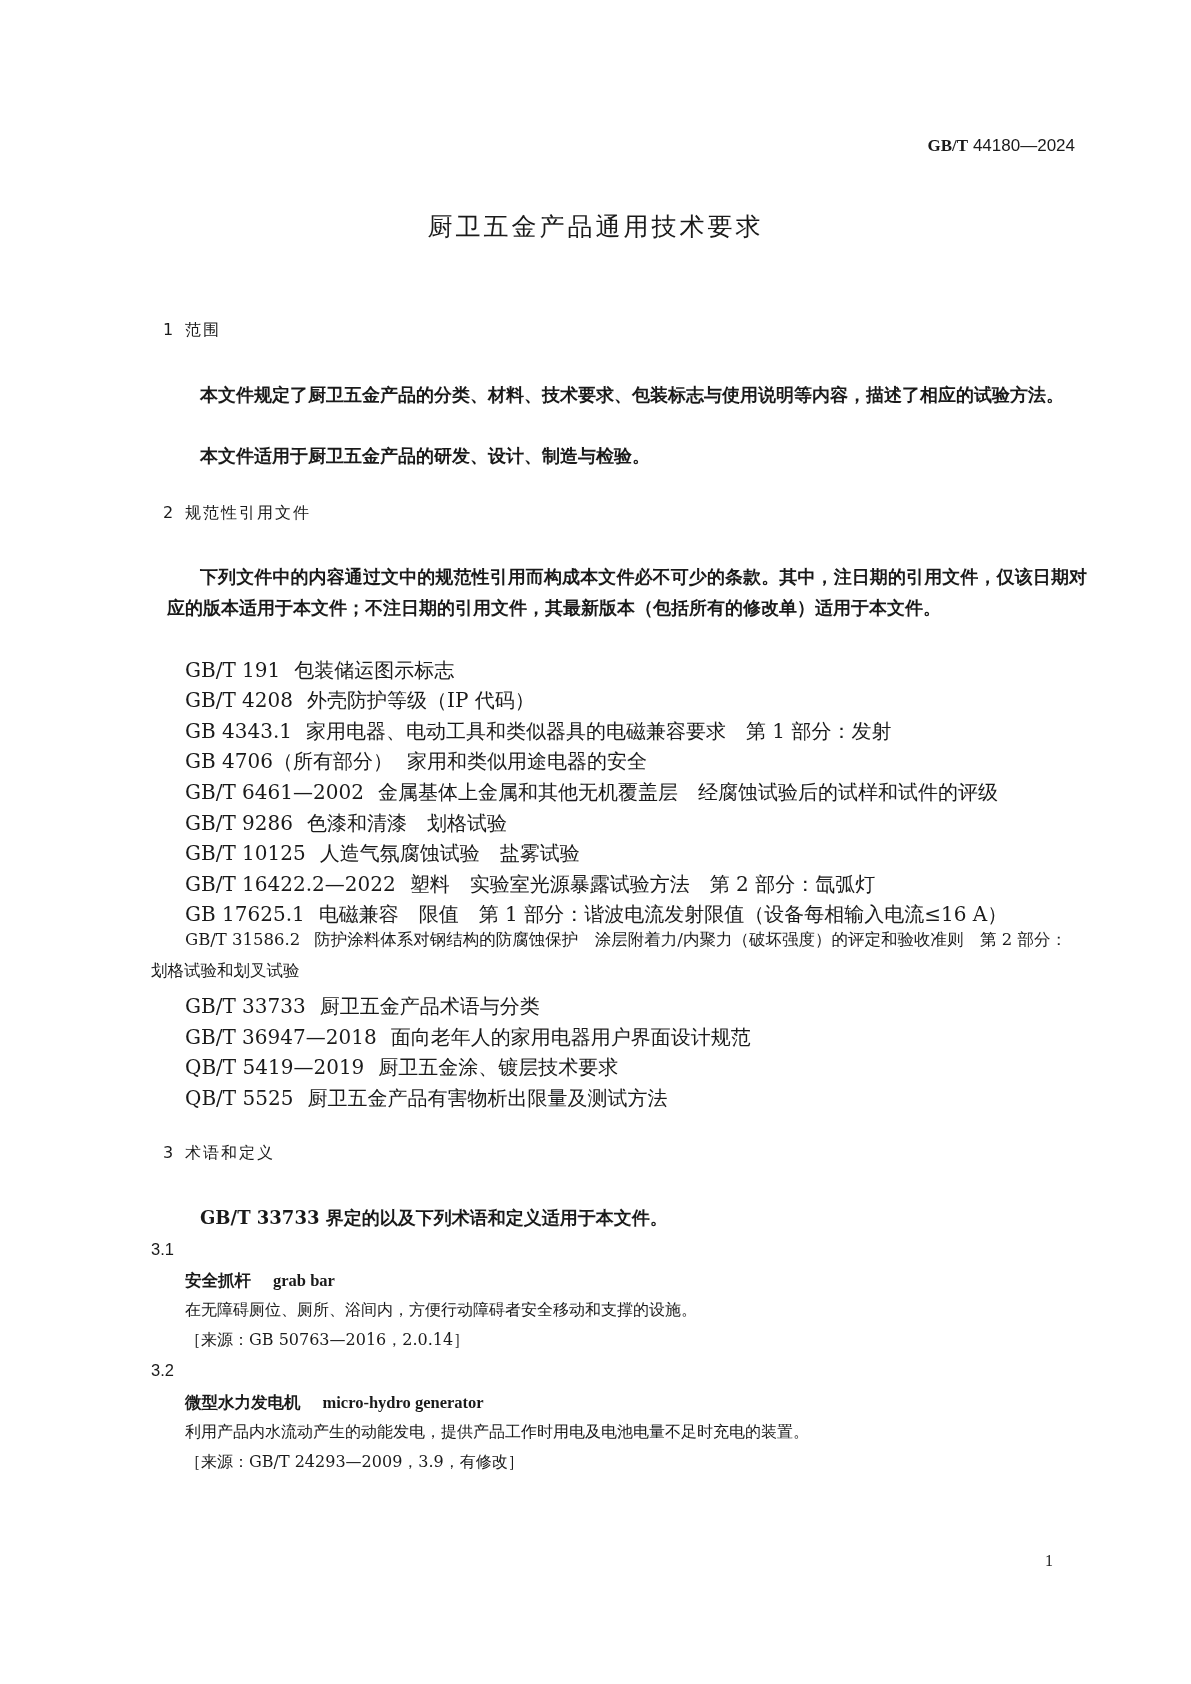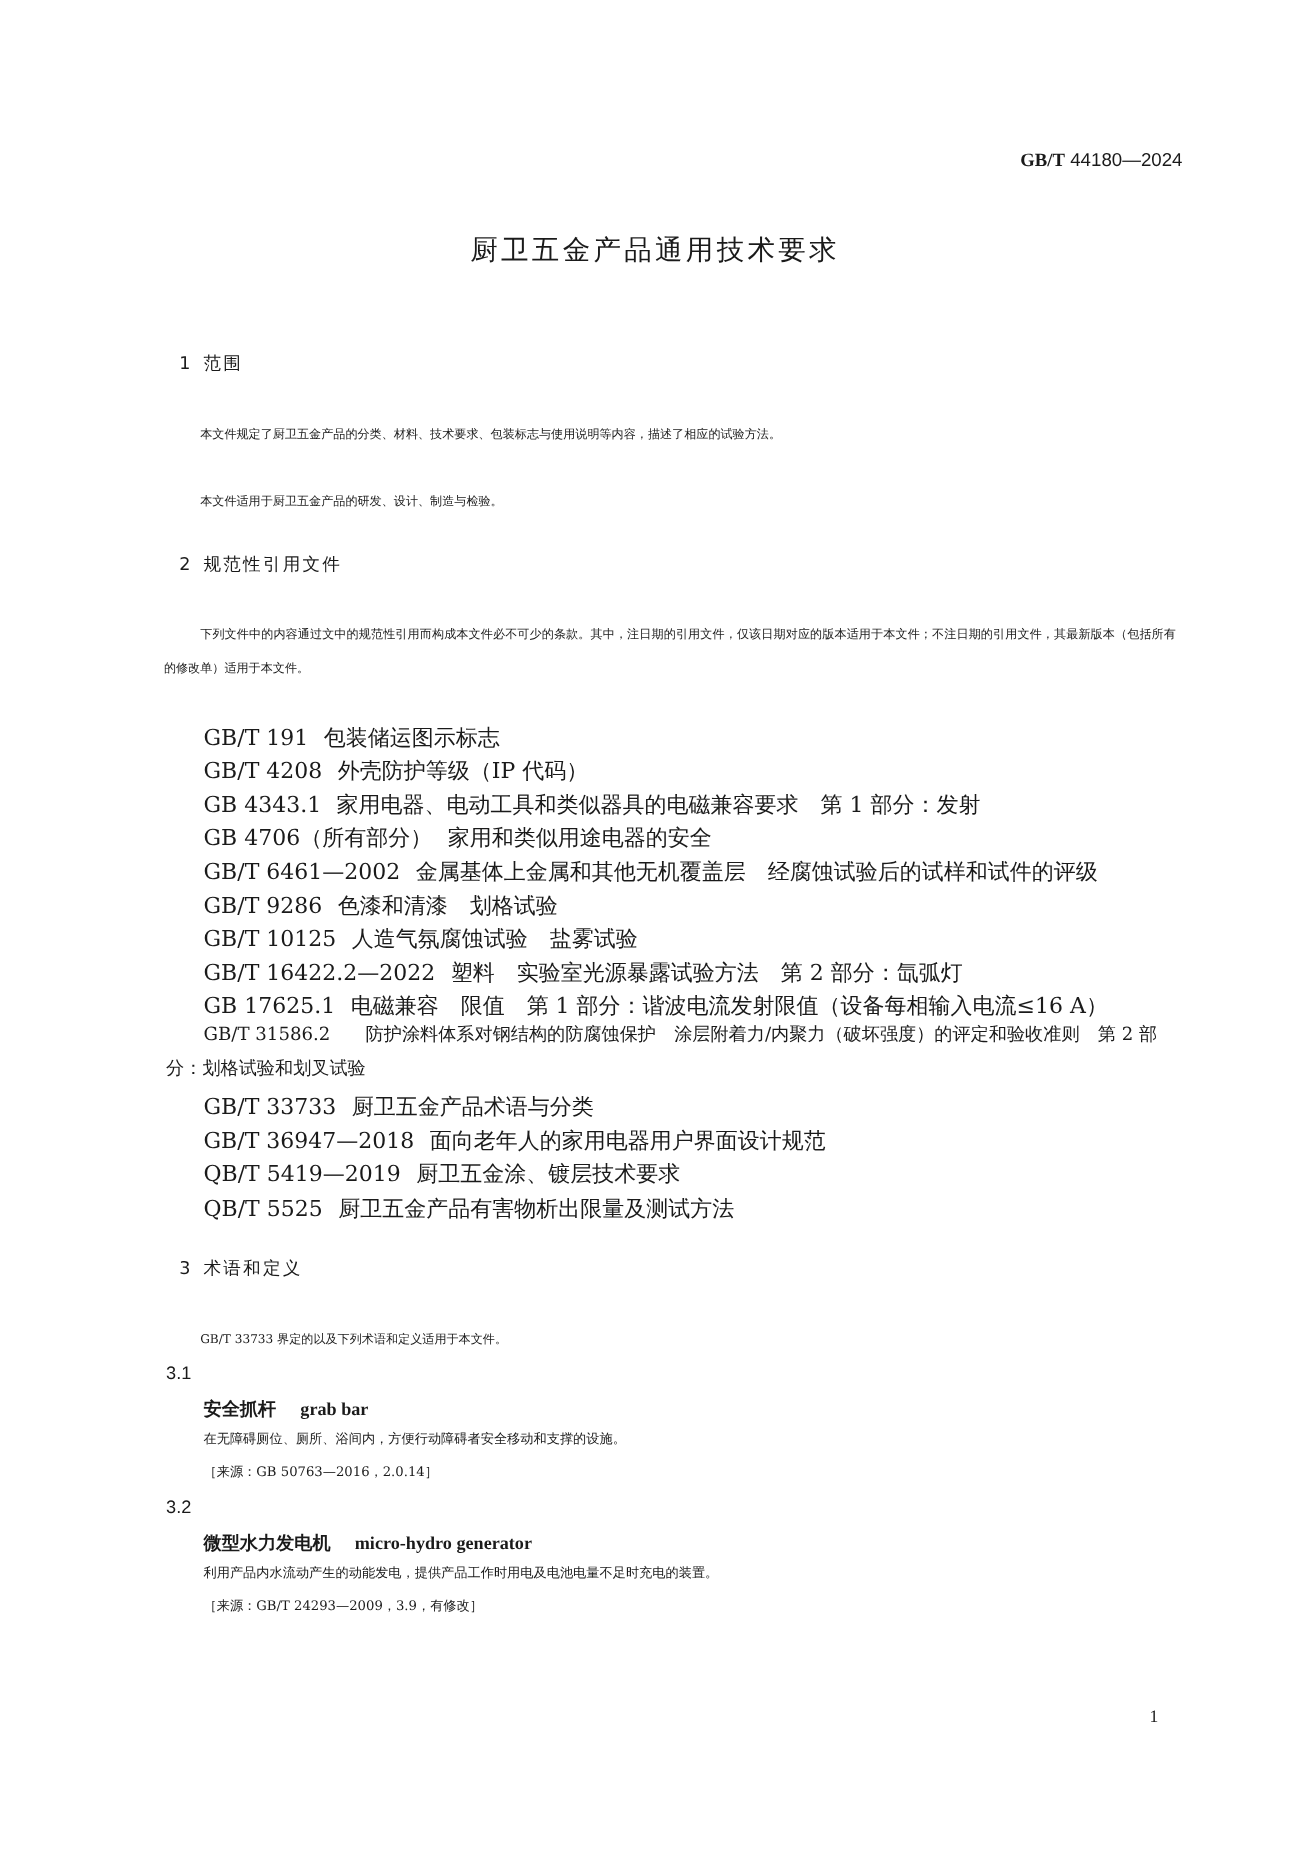--- a/index.html
+++ b/index.html
@@ -20,37 +20,37 @@
     font-family: "DejaVu Sans", sans-serif;
   }
   .sec-head {
     left: 151px; font-size: 16px;
     font-family: "DejaVu Sans", sans-serif;
     text-align: center;
   }
   .sec-head .num { display: inline-block; width: 34px; }
   .sec-head .txt { letter-spacing: 2px; }
   .para {
-    left: 149px; width: 920px; font-size: 11px; line-height: 30.5px;
-    white-space: normal; text-indent: 33px; text-align: justify;
+    left: 167px; width: 920px; font-size: 18px; line-height: 30.5px;
+    white-space: normal; text-indent: 33px; text-align: justify; font-weight: bold;
   }
   .ref { left: 185px; font-size: 20px; }
   .ref .code { margin-right: 14px; }
   .ref-wrap {
     left: 151px; width: 920px; font-size: 16.5px; line-height: 30.5px;
     white-space: normal; text-indent: 34px;
   }
-  .ref-wrap .code { margin-right: 32px; }
+  .ref-wrap .code { margin-right: 14px; }
   .clause-no {
     left: 151px; font-size: 16.5px;
     font-family: "Liberation Sans", sans-serif;
   }
   .term { left: 185px; font-size: 16.5px; font-weight: bold; font-family: "DejaVu Sans", sans-serif; }
   .term .en { margin-left: 22px; font-family: "Liberation Serif", serif; font-weight: bold; margin-top: 15px; }
-  .line { left: 185px; font-size: 12px; }
+  .line { left: 185px; font-size: 16px; }
   .page-no { left: 1045px; top: 1552px; font-size: 16px; font-family: "Liberation Serif", serif; }
 </style>
 </head>
 <body>
 
 <div class="abs std-no">
   <b>GB/T</b>
   <span>44180—2024</span>
 </div>
 

